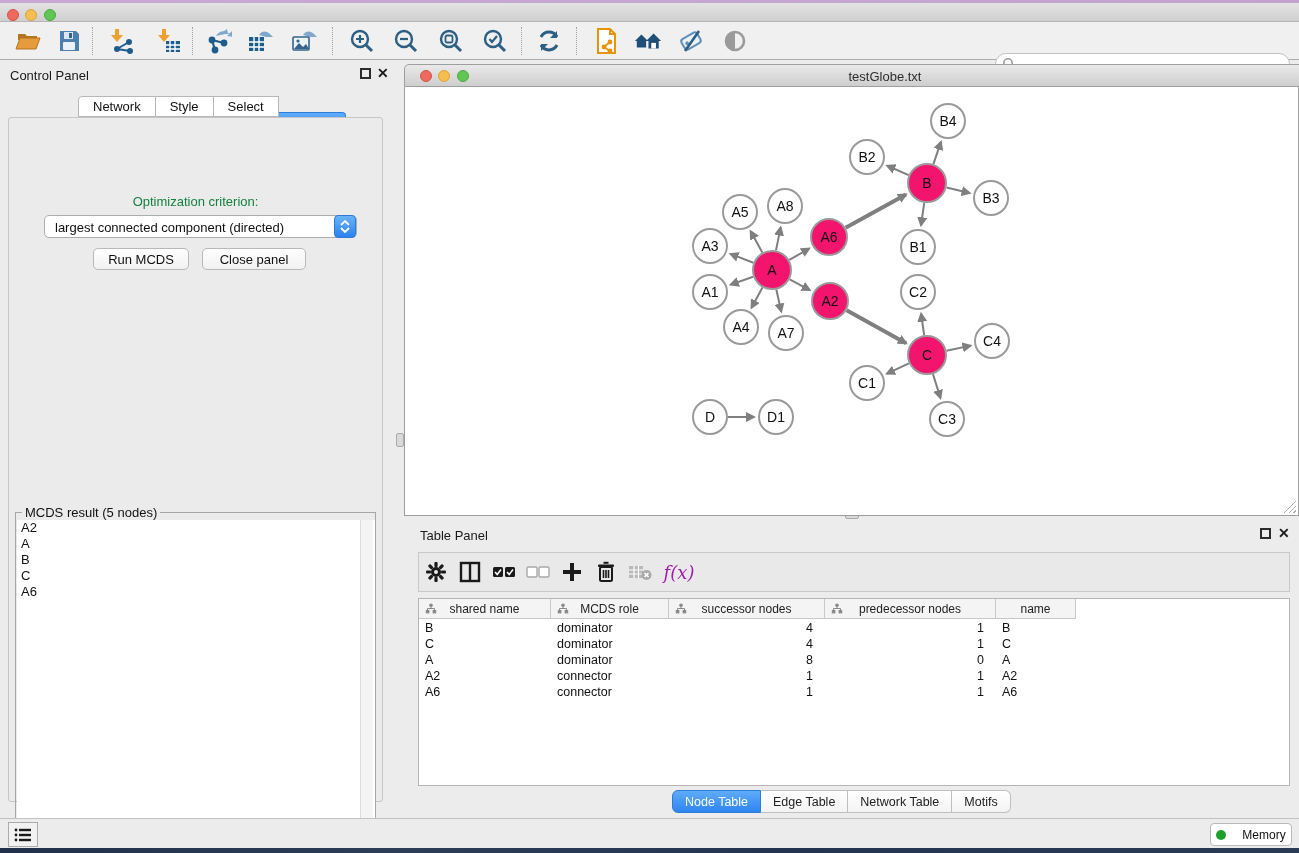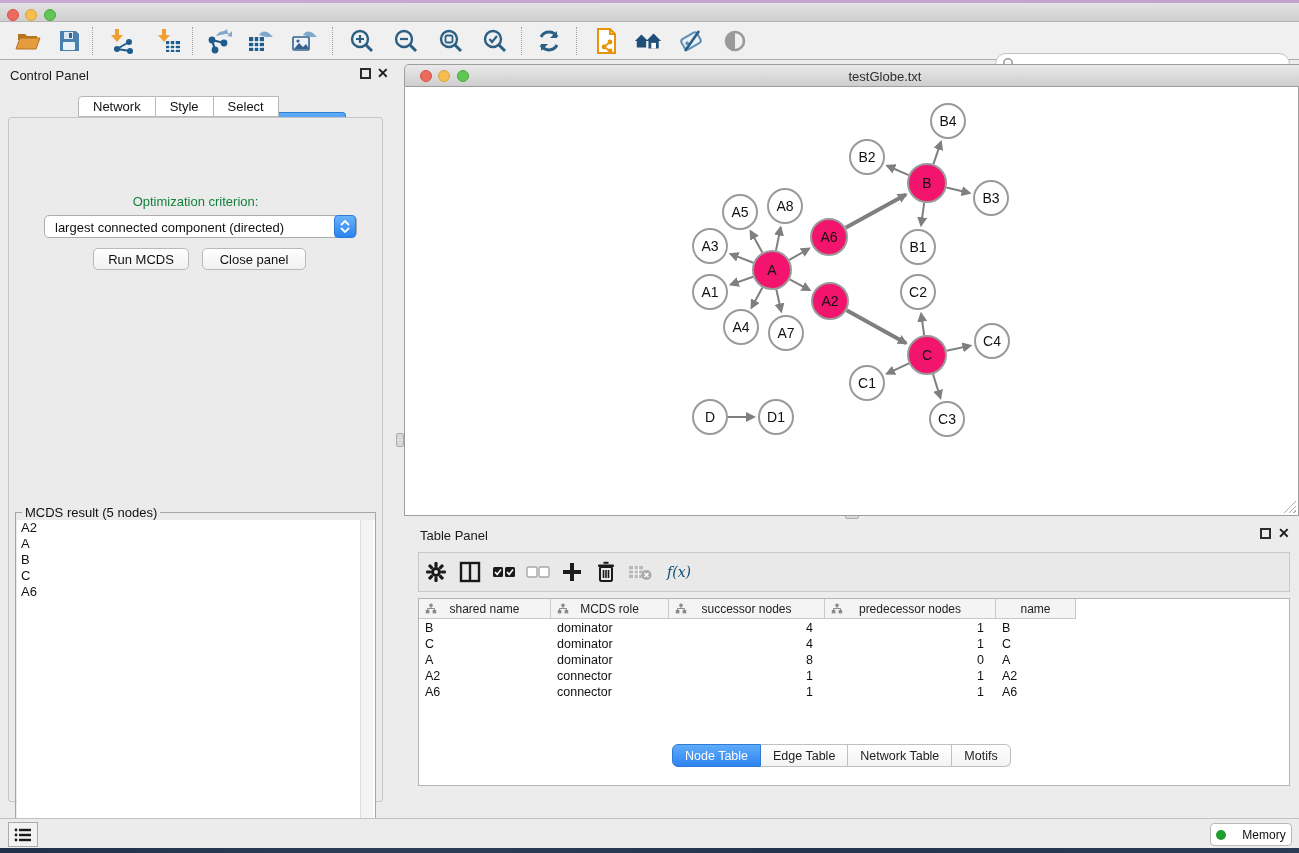--- a/index.html
+++ b/index.html
@@ -87,34 +87,34 @@
     background:
       linear-gradient(135deg, transparent 48%, #AFAFAF 48%, #AFAFAF 54%, transparent 54%,
       transparent 68%, #AFAFAF 68%, #AFAFAF 74%, transparent 74%,
       transparent 86%, #AFAFAF 86%, #AFAFAF 92%, transparent 92%); }
 
   
   .table-panel { position:absolute; left:410px; top:520px; width:889px; height:292px; background:#ECECEC; }
   .tp-toolbar { position:absolute; left:8px; top:32px; width:872px; height:40px;
     background:#E9E9E9; border:1px solid #C9C9C9; display:flex; align-items:center; }
   .tp-icon { width:34px; height:30px; display:flex; align-items:center; justify-content:center; }
-  .fx-label { font-style:italic; font-family:"DejaVu Serif", serif; font-size:14px; color:#0c4a6e; }
+  .fx-label { font-style:italic; font-family:"DejaVu Serif", serif; font-size:18px; color:#a21caf; }
   .data-table { position:absolute; left:8px; top:78px; width:872px; height:188px;
     background:#FFFFFF; border:1px solid #B5B5B5; }
   .dt-header { position:absolute; left:0; top:0; width:657px; height:20px;
     background:#F4F4F4; border-bottom:1px solid #C9C9C9; }
   .dt-col { position:absolute; top:0; height:20px; border-right:1px solid #C9C9C9;
     font-size:12px; color:#222; display:flex; align-items:center; justify-content:center; }
   .dt-col .ns-icon { position:absolute; left:6px; top:4px; }
   .dt-row { position:absolute; left:0; height:16px; width:657px; font-size:12.5px; color:#111; }
   .dt-cell { position:absolute; top:0; height:16px; line-height:16px; white-space:nowrap; }
   .num { text-align:right; }
 
   
-  .table-tabs { position:absolute; left:672px; top:744px; height:18px; display:flex;border-radius:11px; }
+  .table-tabs { position:absolute; left:672px; top:790px; height:18px; display:flex;border-radius:11px; }
   .t-tab { height:23px; padding:0 12px; background:linear-gradient(#FFFFFF,#F3F3F3);
     border:1px solid #BFBFBF; border-left-width:0; font-size:12.5px; color:#222;
     display:flex; align-items:center; }
   .t-tab:first-child { border-left-width:1px; border-radius:6px 0 0 6px; }
   .t-tab:last-child { border-radius:0 6px 6px 0; }
   .t-tab.selected { background:linear-gradient(#5FACF9,#2E84F2); color:#FFFFFF; border-color:#2E7BD6; }
 
   
   .statusbar { position:absolute; left:0; top:818px; width:1299px; height:30px;
     background:#ECECEC; border-top:1px solid #C2C2C2; }

